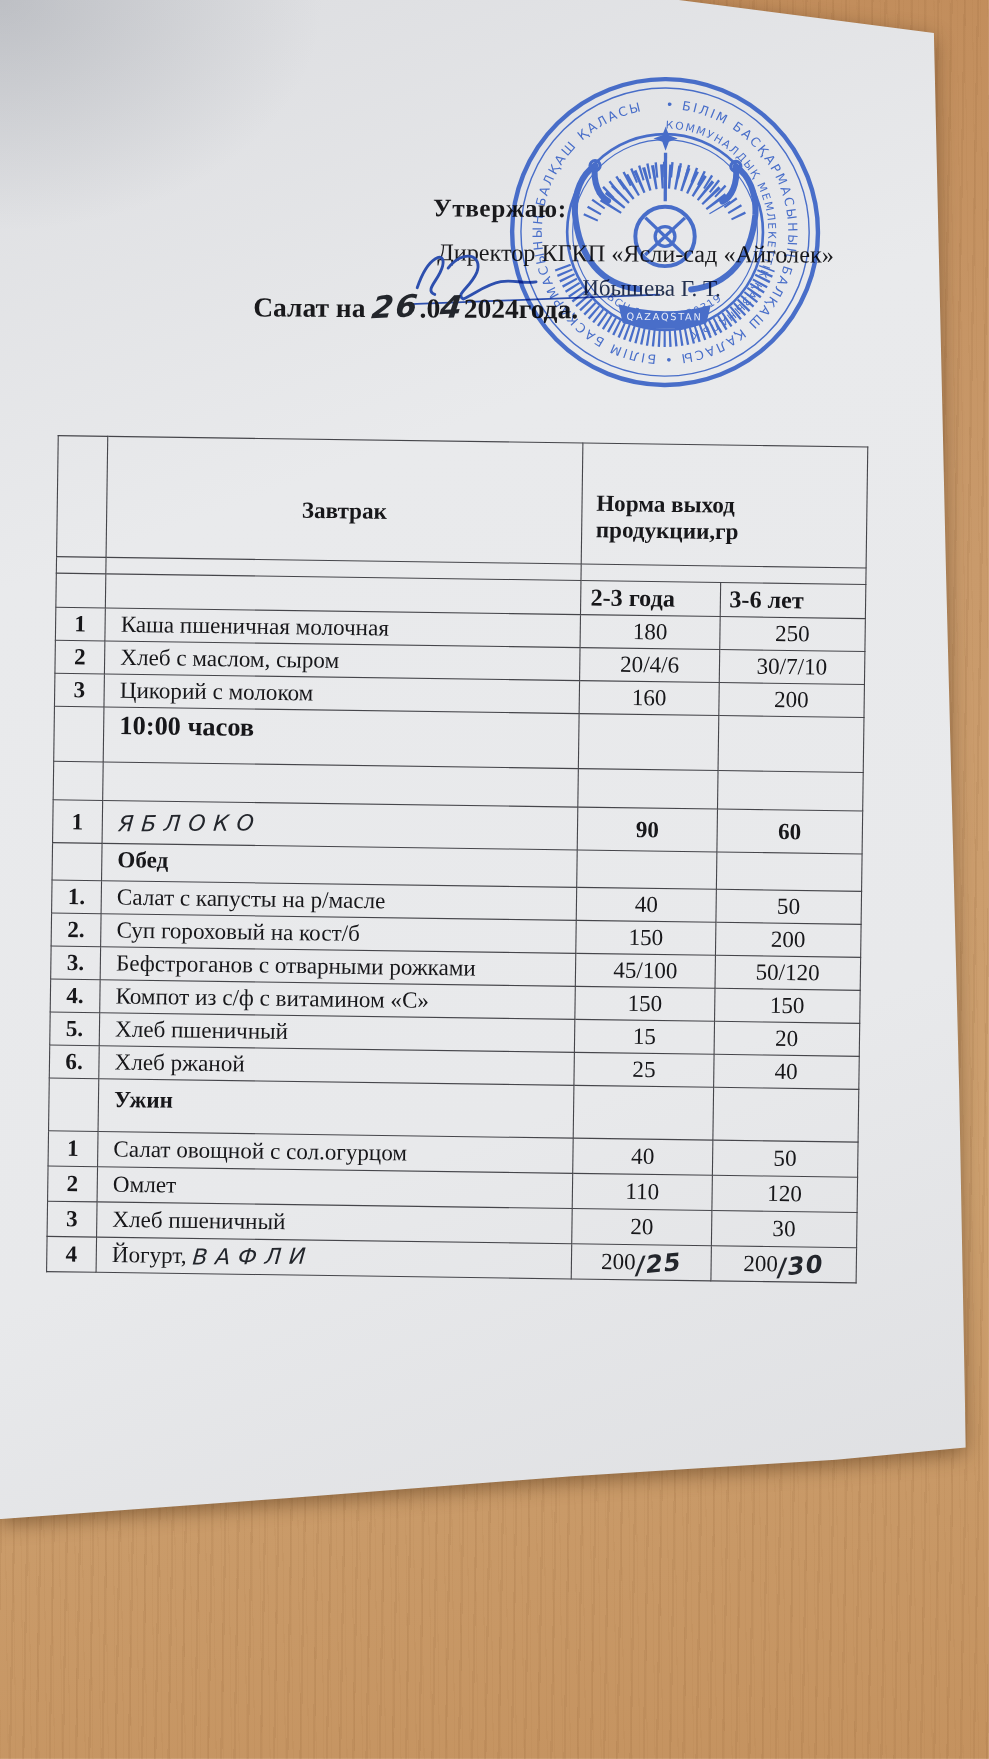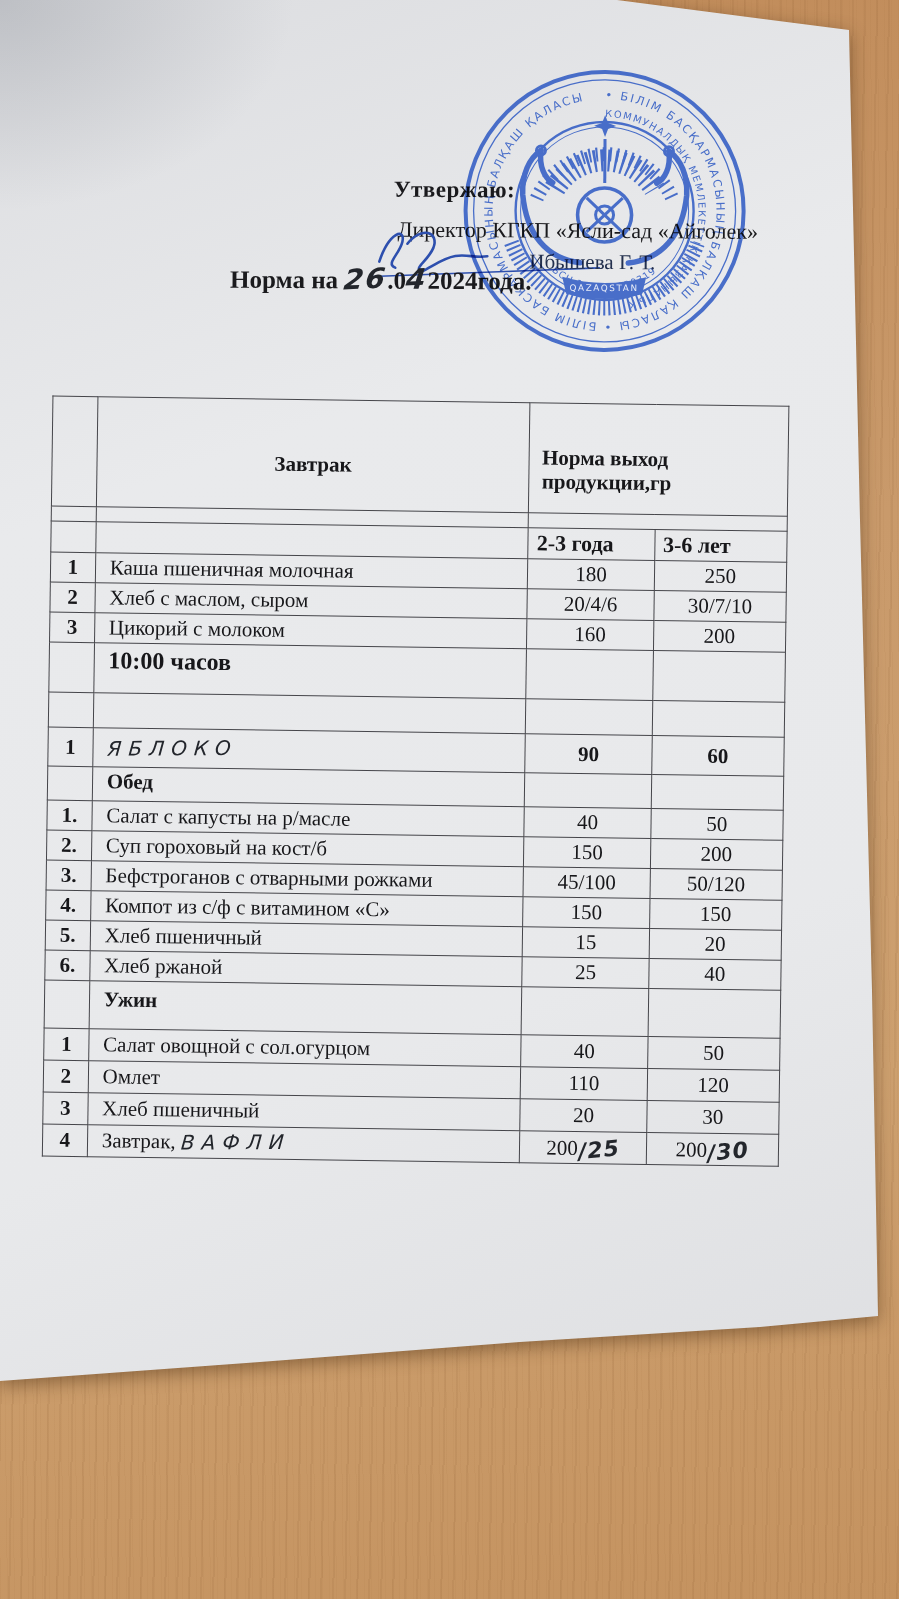--- a/index.html
+++ b/index.html
@@ -73,21 +73,21 @@
         <div class="director">Директор КГКП «Ясли-сад «Айголек»</div>
 
         <svg class="sig" width="260" height="64" viewBox="0 0 260 64">
           <g fill="none" stroke="#2d4fae" stroke-width="2.6" stroke-linecap="round">
             <path d="M 8,40 C 18,10 34,6 31,20 C 28,33 14,42 24,46 M 36,22 C 50,4 68,10 62,26 C 56,40 42,46 50,50 C 62,44 72,36 84,34 C 96,32 104,36 116,34"></path>
             <path d="M 2,55 L 228,45" stroke-width="1.6"></path>
           </g>
         </svg>
         <div class="dname">Ибышева Г. Т.</div>
 
-        <div class="menuline"><span>Норма на </span><span class="hand hand-date">26</span><span>.0</span><span class="hand hand-date">4</span><span>2024года.</span></div>
+        <div class="menuline"><span>Салат на </span><span class="hand hand-date">26</span><span>.0</span><span class="hand hand-date">4</span><span>2024года.</span></div>
 
         <svg class="stamp" width="292" height="292" viewBox="0 0 292 292">
           <defs>
             <path id="ringO" d="M 146,34 a 112,112 0 1 1 -0.01,0"></path>
             <path id="ringI" d="M 146,52 a 94,94 0 1 1 -0.01,0"></path>
             <path id="arcB" d="M 71,174 A 80,80 0 0 0 221,174"></path>
           </defs>
           <g fill="none" stroke="#3a63c6">
             <circle cx="146" cy="146" r="139" stroke-width="4"></circle>
             <circle cx="146" cy="146" r="131" stroke-width="1.3"></circle>
@@ -254,21 +254,21 @@
             <td class="c-val">120</td>
           </tr>
           <tr class="h-ditem">
             <td class="c-num">3</td>
             <td class="c-dish">Хлеб пшеничный</td>
             <td class="c-val">20</td>
             <td class="c-val">30</td>
           </tr>
           <tr class="h-ditem">
             <td class="c-num">4</td>
-            <td class="c-dish"><span>Завтрак,</span>&nbsp;<span class="hand hand-caps">ВАФЛИ</span></td>
+            <td class="c-dish"><span>Йогурт,</span>&nbsp;<span class="hand hand-caps">ВАФЛИ</span></td>
             <td class="c-val"><span>200</span><span class="hand hand-frac">/25</span></td>
             <td class="c-val"><span>200</span><span class="hand hand-frac">/30</span></td>
           </tr>
         </tbody>
           </table>
 
       </div>
     </div>
   </div>
 </div>

